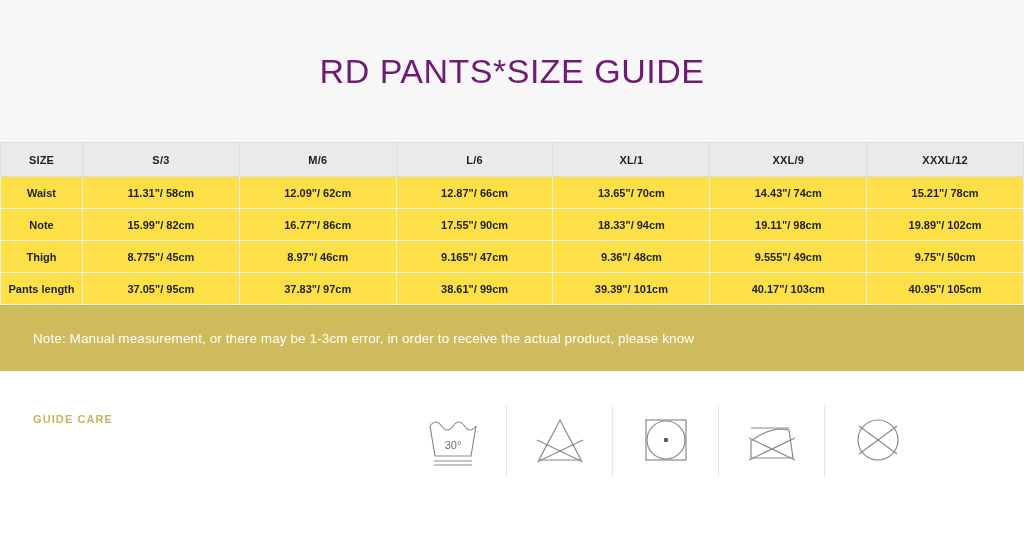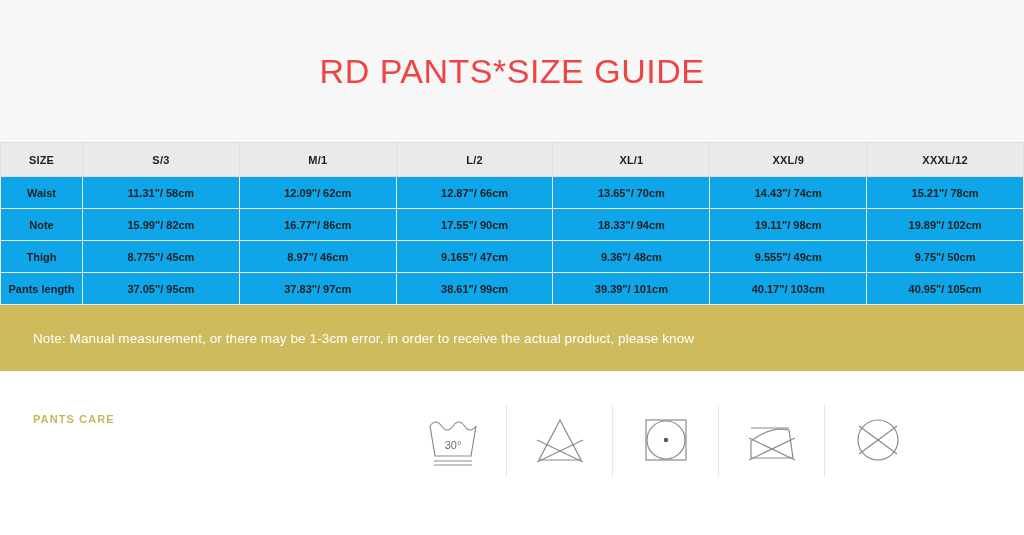--- a/index.html
+++ b/index.html
@@ -30,21 +30,21 @@
     display: flex;
     align-items: center;
     justify-content: center;
     background: #f7f7f7;
   }
 
   .page-title {
     font-size: 34px;
     font-weight: 400;
     letter-spacing: 0.5px;
-    color: #ef4444;
+    color: #701a75;
     white-space: nowrap;
     font-family: "Liberation Sans", sans-serif;
   }
 
   
   .size-table {
     width: 1024px;
     border-collapse: collapse;
     background: #ffffff;
     table-layout: fixed;
@@ -65,21 +65,21 @@
   }
 
   .size-table thead th {
     background: #eaeaea;
     height: 34px;
     border-color: #dedede;
     letter-spacing: 0.2px;
   }
 
   .size-table tbody td {
-    background: #0ea5e9;
+    background: #fde047;
     border-color: #ececec;
   }
 
   .size-table col.label-col { width: 82px; }
 
   
   .note-banner {
     background: #cebb5e;
     height: 66px;
     display: flex;
@@ -170,22 +170,22 @@
         <col>
         <col>
         <col>
         <col>
         <col>
     </colgroup>
     <thead>
       <tr>
         <th>SIZE</th>
         <th>S/3</th>
-        <th>M/1</th>
-        <th>L/2</th>
+        <th>M/6</th>
+        <th>L/6</th>
         <th>XL/1</th>
         <th>XXL/9</th>
         <th>XXXL/12</th>
       </tr>
     </thead>
     <tbody>
       <tr>
         <td>Waist</td>
         <td>11.31"/ 58cm</td>
         <td>12.09"/ 62cm</td>
@@ -223,21 +223,21 @@
       </tr>
     </tbody>
   </table>
 
   <div class="note-banner">
     <span class="note-text">Note: Manual measurement, or there may be 1-3cm error, in order to receive the actual product, please know</span>
   </div>
 
   <div class="wash-care">
 
-    <div class="wash-care-label">PANTS CARE</div>
+    <div class="wash-care-label">GUIDE CARE</div>
 
     <div class="care-icons">
 
       <div class="care-icon-cell">
         <svg width="62" height="58" viewBox="0 0 62 58">
           <path class="stroke" d="M8 14 L13 44 L49 44 L54 14"></path>
           <path class="stroke" d="M8 14 q5.75 -8 11.5 0 q5.75 8 11.5 0 q5.75 -8 11.5 0 q5.75 8 11.5 0"></path>
           <line class="stroke" x1="12" y1="49" x2="50" y2="49"></line>
           <line class="stroke" x1="12" y1="53" x2="50" y2="53"></line>
           <text x="31" y="37" text-anchor="middle">30°</text>

